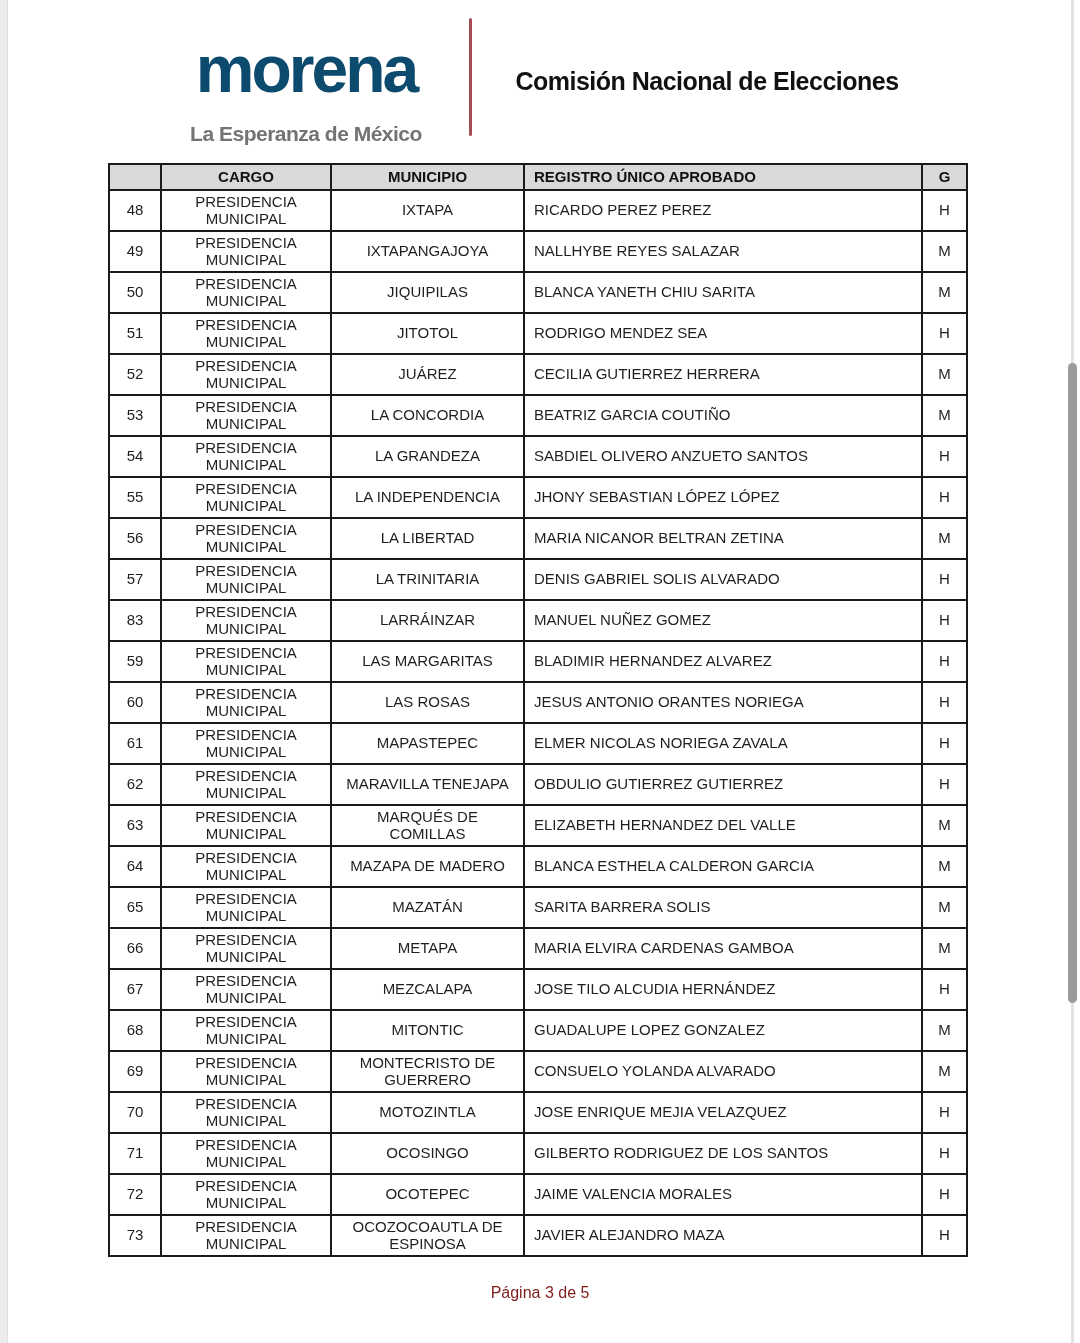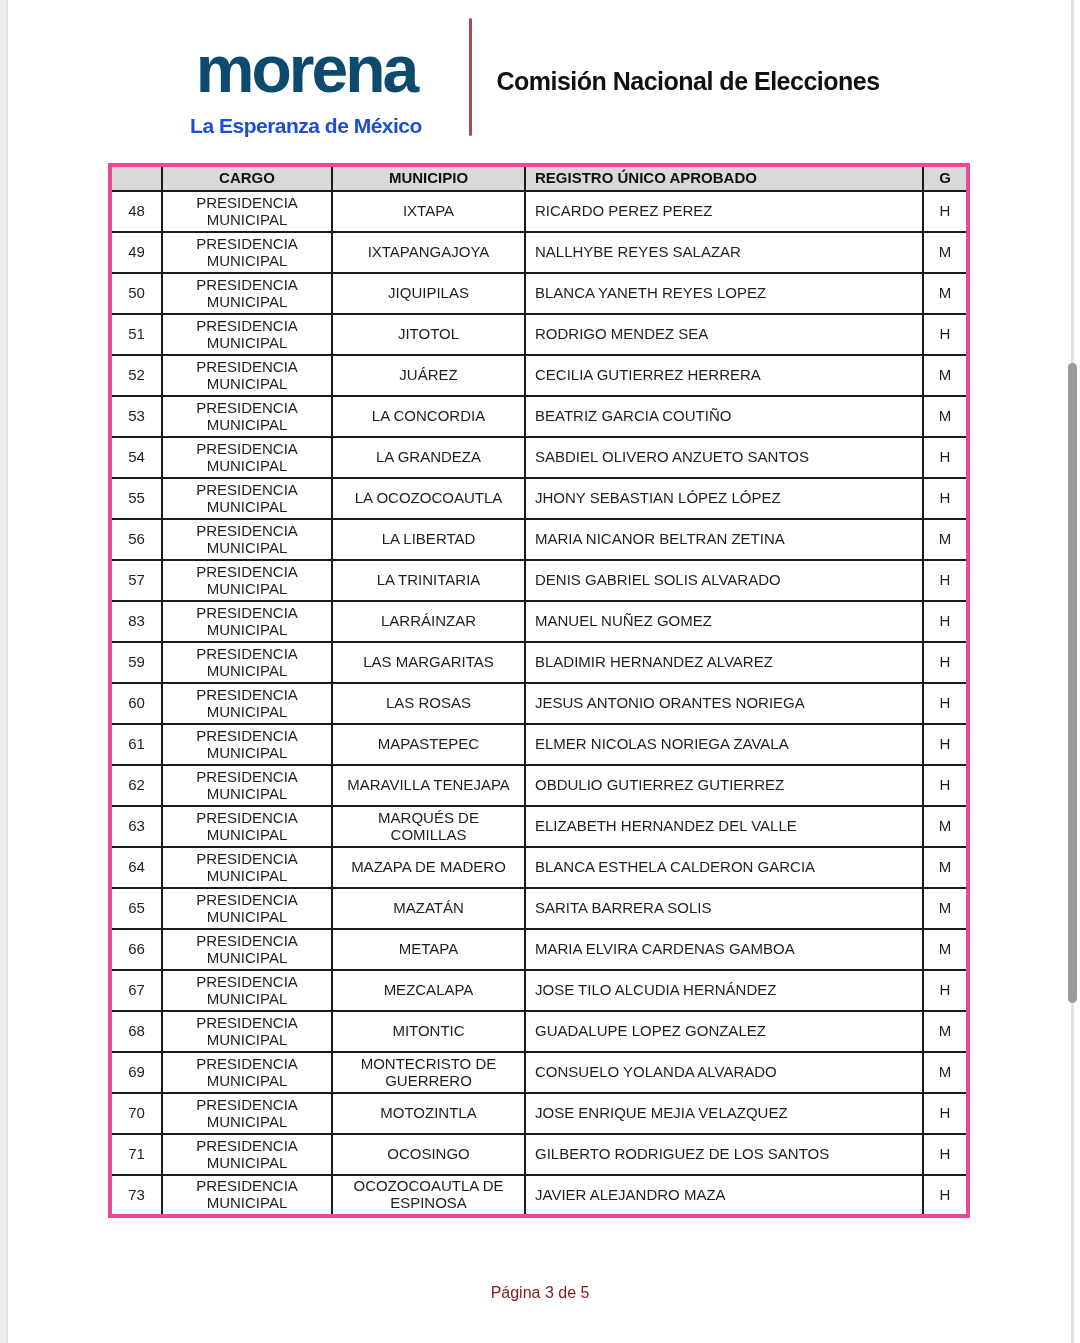--- a/index.html
+++ b/index.html
@@ -12,32 +12,32 @@
 
   
   .scroll-track { position: absolute; right: 6px; top: 0; width: 3px; height: 100%;
     background: #e3e3e3; }
   .scroll-thumb { position: absolute; right: 3px; top: 363px; width: 9px; height: 640px;
     background: #9b9b9b; border-radius: 6px; }
 
   
   .logo-block { position: absolute; left: 178px; top: 36px; width: 256px; text-align: center; }
   .logo-word { font-size: 66px; font-weight: bold; letter-spacing: -3px; line-height: 1.0; }
-  .logo-tagline { font-size: 21px; font-weight: bold; color: #1d4ed8; margin-top: 12px; letter-spacing: -0.5px; }
+  .logo-tagline { font-size: 21px; font-weight: bold; color: #737373; margin-top: 20px; letter-spacing: -0.5px; }
   .header-divider { position: absolute; left: 469px; top: 18px; width: 3px; height: 118px;
     background: #a64c58; border-radius: 2px; }
-  .org-title { position: absolute; left: 478px; top: 67px; width: 420px; text-align: center;
+  .org-title { position: absolute; left: 497px; top: 67px; width: 420px; text-align: center;
     font-size: 25px; font-weight: bold; color: #111; letter-spacing: -0.5px; }
 
   
   .roster-table { position: absolute; left: 108px; top: 163px; width: 858px;
     border-collapse: collapse; table-layout: fixed;
     font-size: 15px; line-height: 1.12; }
   .roster-table th, .roster-table td { border: 2px solid #1a1a1a; overflow: hidden; }
-  .roster-table { border: 4px solid #ec4899; }
+  .roster-table { border: 2px solid #ec4899; }
   .roster-table thead tr { height: 26px; }
   .roster-table tbody tr { height: 41px; }
   .roster-table th { background: #d9d9d9; font-weight: bold; font-size: 15px; color: #111; }
   col.c-num { width: 52px; }
   col.c-cargo { width: 170px; }
   col.c-muni { width: 193px; }
   col.c-reg { width: 398px; }
   col.c-g { width: 45px; }
   .cell-center { text-align: center; vertical-align: middle; padding: 0 6px; }
   .cell-left { text-align: left; vertical-align: middle; padding: 0 4px 0 9px; margin-top: 8px; }
@@ -93,21 +93,21 @@
         <td class="cell-center">PRESIDENCIA MUNICIPAL</td>
         <td class="cell-center">IXTAPANGAJOYA</td>
         <td class="cell-left">NALLHYBE REYES SALAZAR</td>
         <td class="cell-center">M</td>
       </tr>
 
       <tr>
         <td class="cell-center">50</td>
         <td class="cell-center">PRESIDENCIA MUNICIPAL</td>
         <td class="cell-center">JIQUIPILAS</td>
-        <td class="cell-left">BLANCA YANETH REYES LOPEZ</td>
+        <td class="cell-left">BLANCA YANETH CHIU SARITA</td>
         <td class="cell-center">M</td>
       </tr>
 
       <tr>
         <td class="cell-center">51</td>
         <td class="cell-center">PRESIDENCIA MUNICIPAL</td>
         <td class="cell-center">JITOTOL</td>
         <td class="cell-left">RODRIGO MENDEZ SEA</td>
         <td class="cell-center">H</td>
       </tr>
@@ -132,21 +132,21 @@
         <td class="cell-center">54</td>
         <td class="cell-center">PRESIDENCIA MUNICIPAL</td>
         <td class="cell-center">LA GRANDEZA</td>
         <td class="cell-left">SABDIEL OLIVERO ANZUETO SANTOS</td>
         <td class="cell-center">H</td>
       </tr>
 
       <tr>
         <td class="cell-center">55</td>
         <td class="cell-center">PRESIDENCIA MUNICIPAL</td>
-        <td class="cell-center">LA OCOZOCOAUTLA</td>
+        <td class="cell-center">LA INDEPENDENCIA</td>
         <td class="cell-left">JHONY SEBASTIAN LÓPEZ LÓPEZ</td>
         <td class="cell-center">H</td>
       </tr>
 
       <tr>
         <td class="cell-center">56</td>
         <td class="cell-center">PRESIDENCIA MUNICIPAL</td>
         <td class="cell-center">LA LIBERTAD</td>
         <td class="cell-left">MARIA NICANOR BELTRAN ZETINA</td>
         <td class="cell-center">M</td>
@@ -265,20 +265,27 @@
       </tr>
 
       <tr>
         <td class="cell-center">71</td>
         <td class="cell-center">PRESIDENCIA MUNICIPAL</td>
         <td class="cell-center">OCOSINGO</td>
         <td class="cell-left">GILBERTO RODRIGUEZ DE LOS SANTOS</td>
         <td class="cell-center">H</td>
       </tr>
 
+      <tr>
+        <td class="cell-center">72</td>
+        <td class="cell-center">PRESIDENCIA MUNICIPAL</td>
+        <td class="cell-center">OCOTEPEC</td>
+        <td class="cell-left">JAIME VALENCIA MORALES</td>
+        <td class="cell-center">H</td>
+      </tr>
 
       <tr>
         <td class="cell-center">73</td>
         <td class="cell-center">PRESIDENCIA MUNICIPAL</td>
         <td class="cell-center">OCOZOCOAUTLA DE ESPINOSA</td>
         <td class="cell-left">JAVIER ALEJANDRO MAZA</td>
         <td class="cell-center">H</td>
       </tr>
     </tbody>
 </table>

